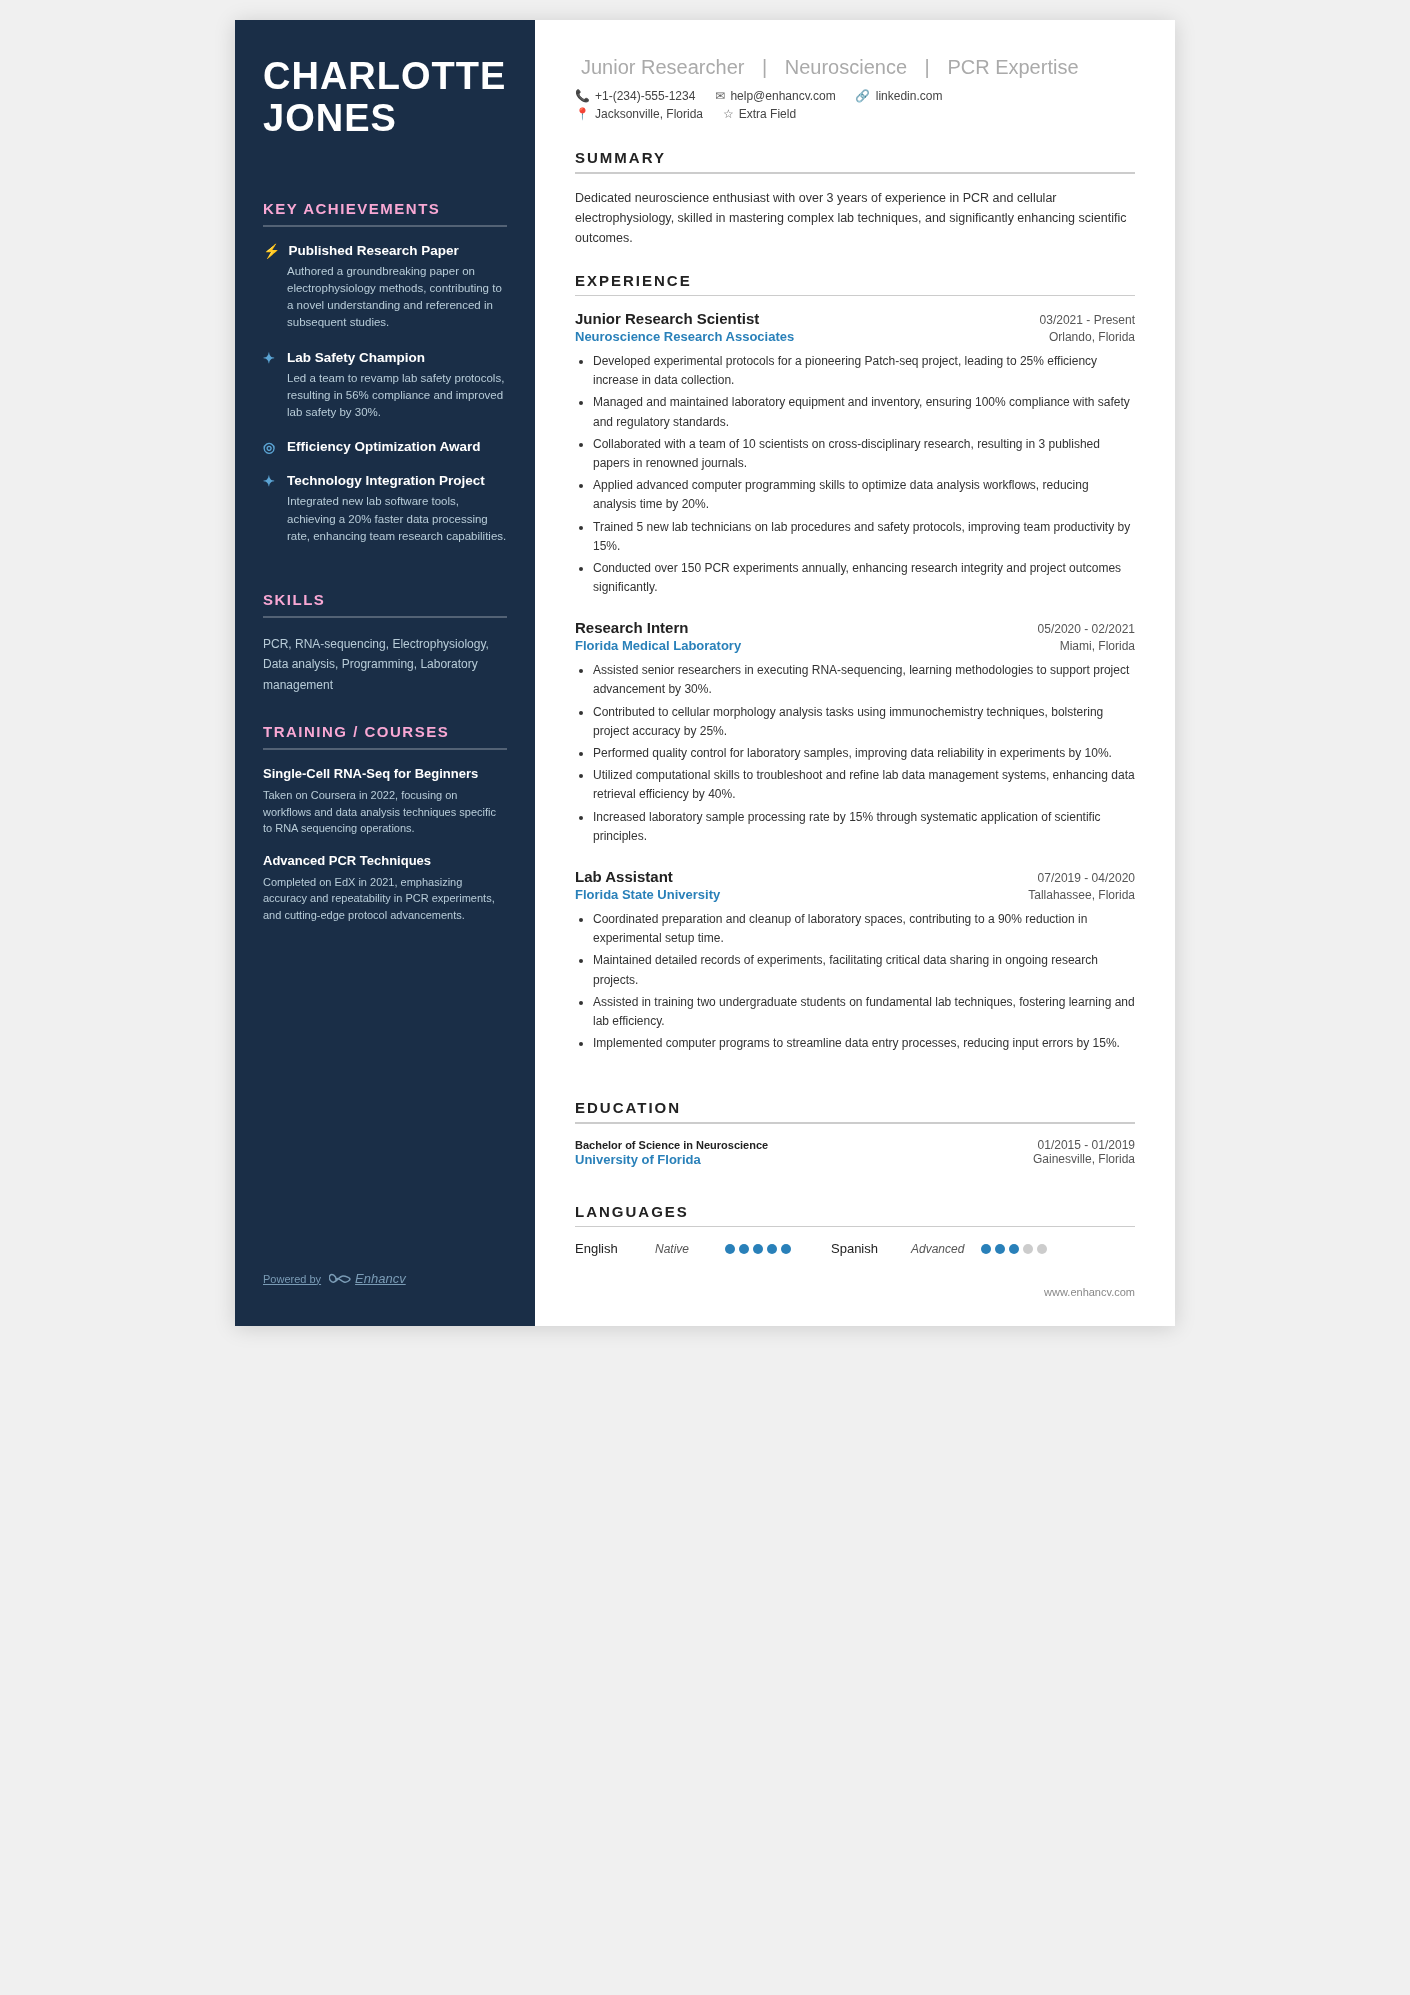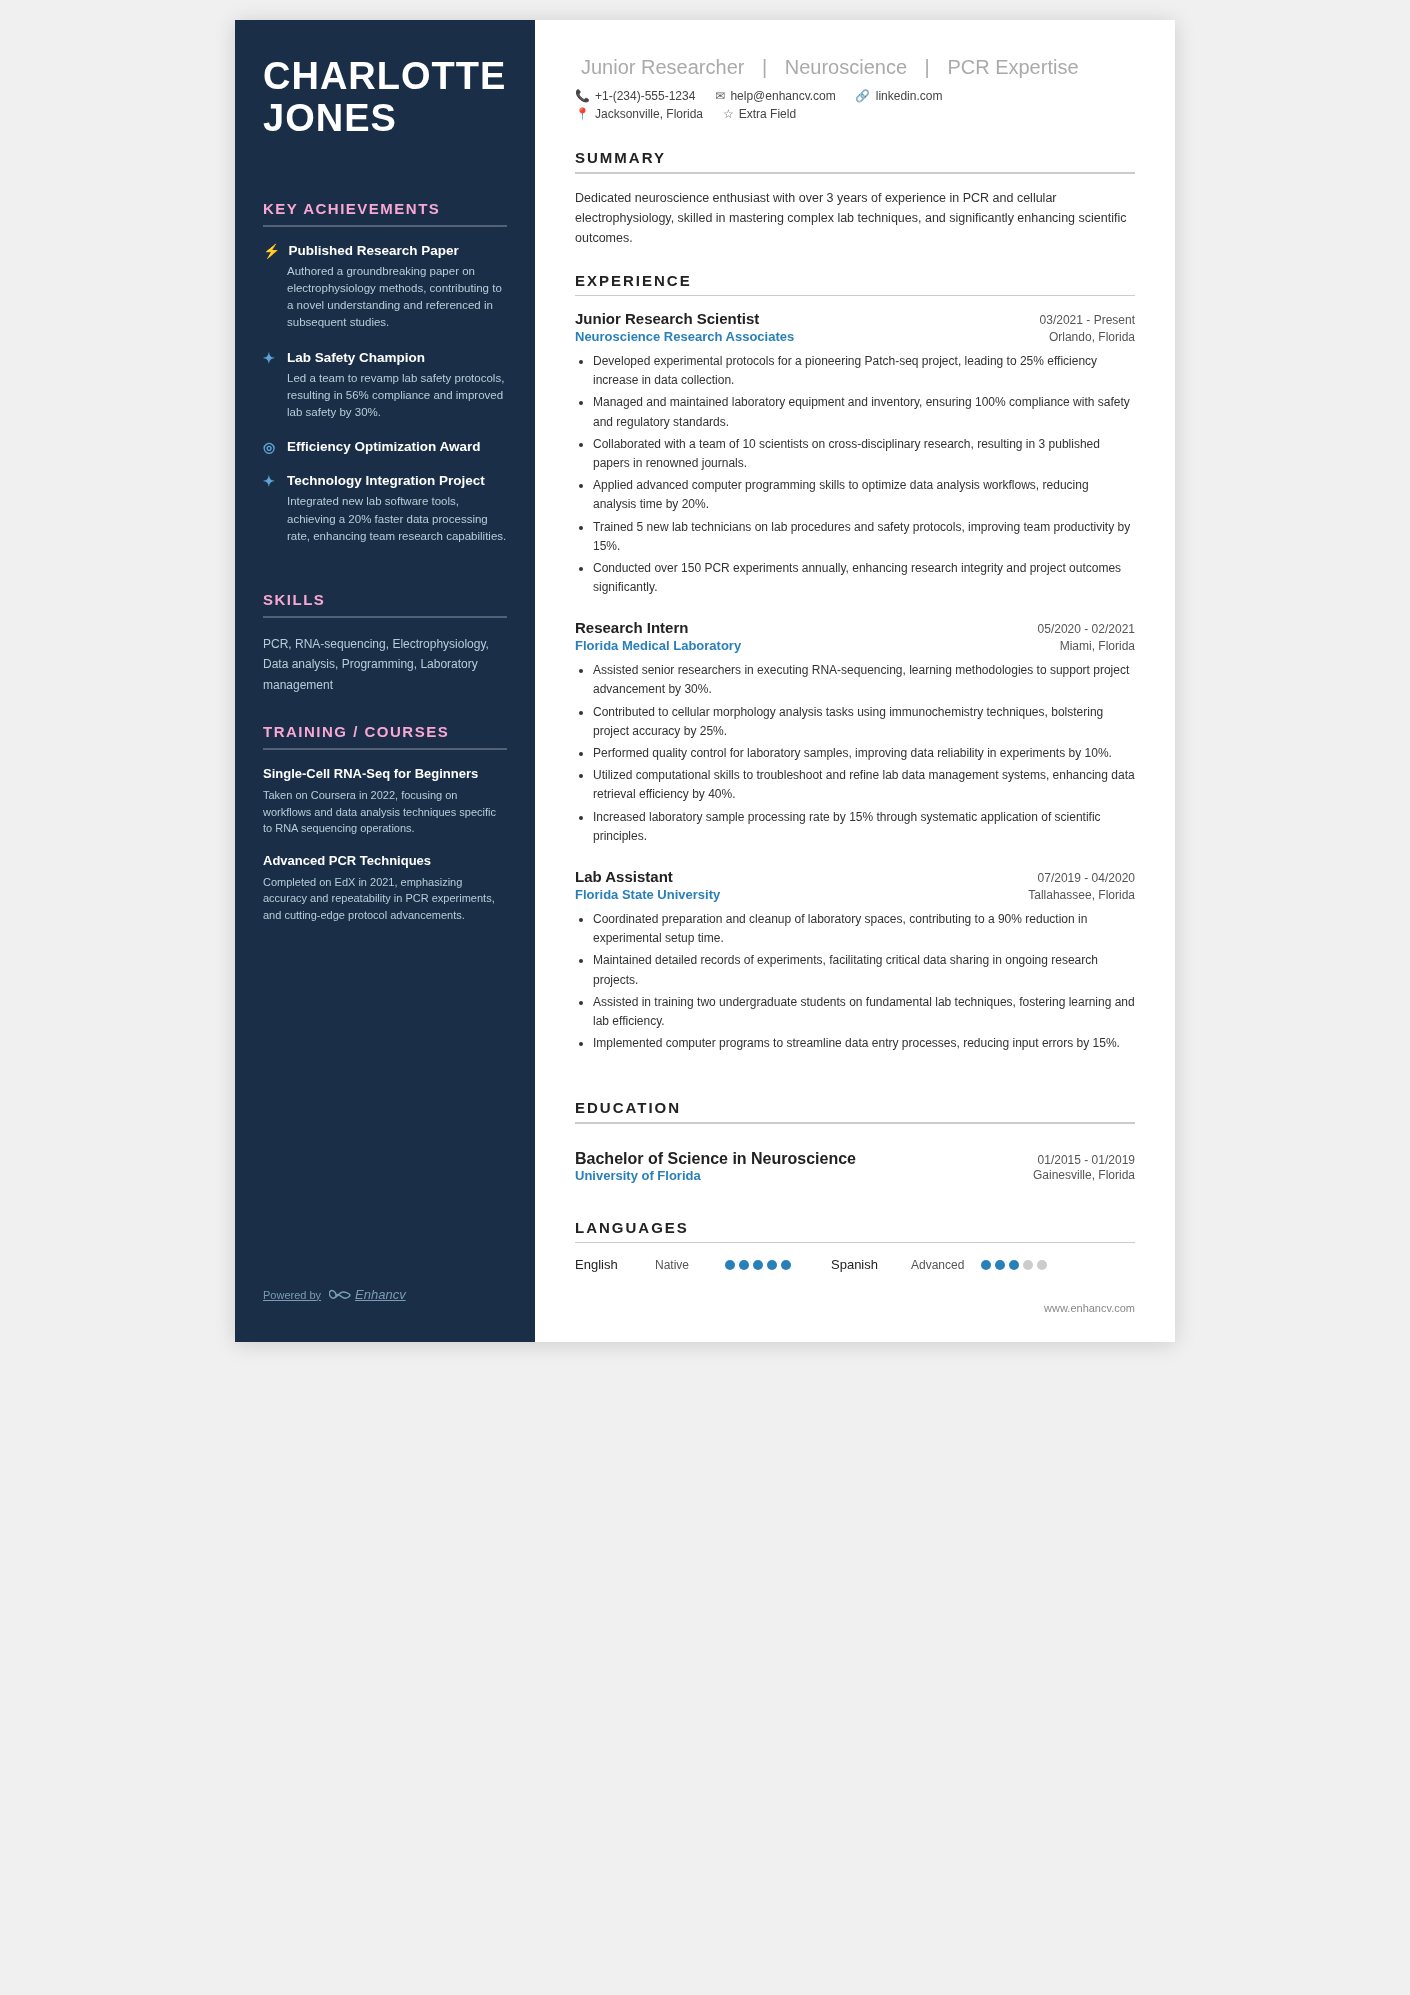--- a/index.html
+++ b/index.html
@@ -215,24 +215,23 @@
     }
     .edu-entry {
       margin-bottom: 12px;
     }
     .edu-header {
       display: flex;
       justify-content: space-between;
       align-items: baseline;
     }
     .edu-degree {
-      font-size: 16px;
+      font-size: 11px;
       font-weight: 700;
       color: #222;
-      margin-top: 12px;
     }
     .edu-date {
       font-size: 12px;
       color: #555;
     }
     .edu-subheader {
       display: flex;
       justify-content: space-between;
     }
     .edu-institution {
@@ -258,20 +257,21 @@
     .lang-name {
       font-size: 13px;
       font-weight: 400;
       color: #222;
       min-width: 70px;
     }
     .lang-level {
       font-size: 12px;
       color: #555;
       min-width: 60px;
+      font-style: italic;
     }
     .lang-dots {
       display: flex;
       gap: 4px;
     }
     .dot {
       width: 10px;
       height: 10px;
       border-radius: 50%;
     }

